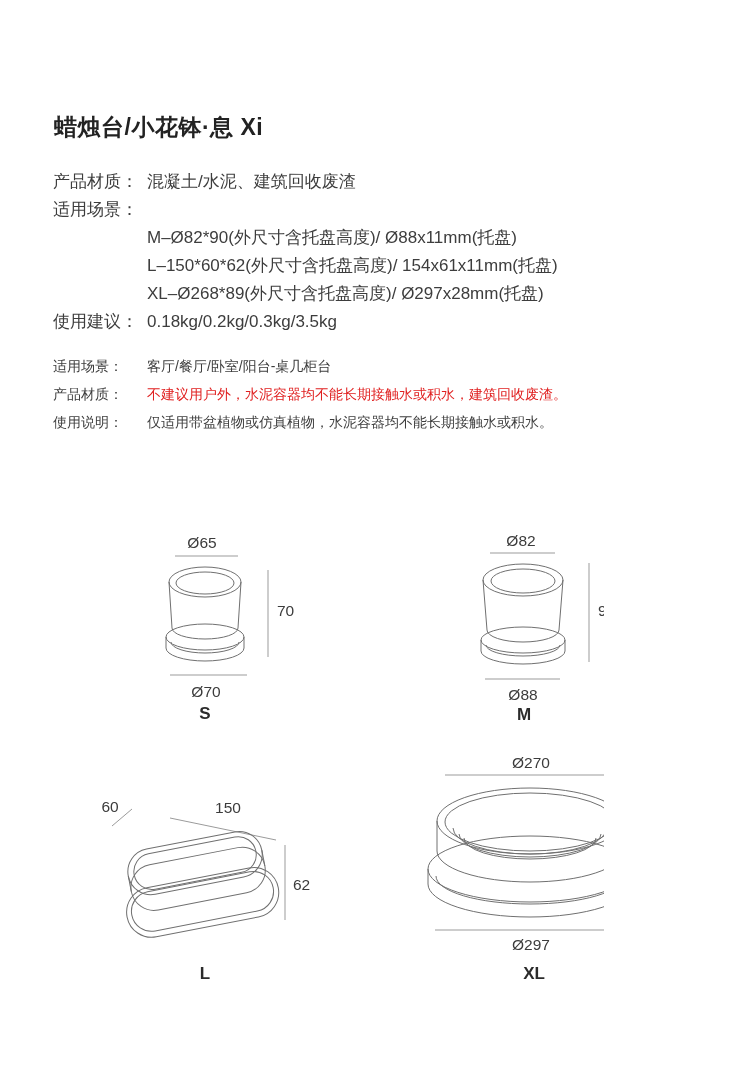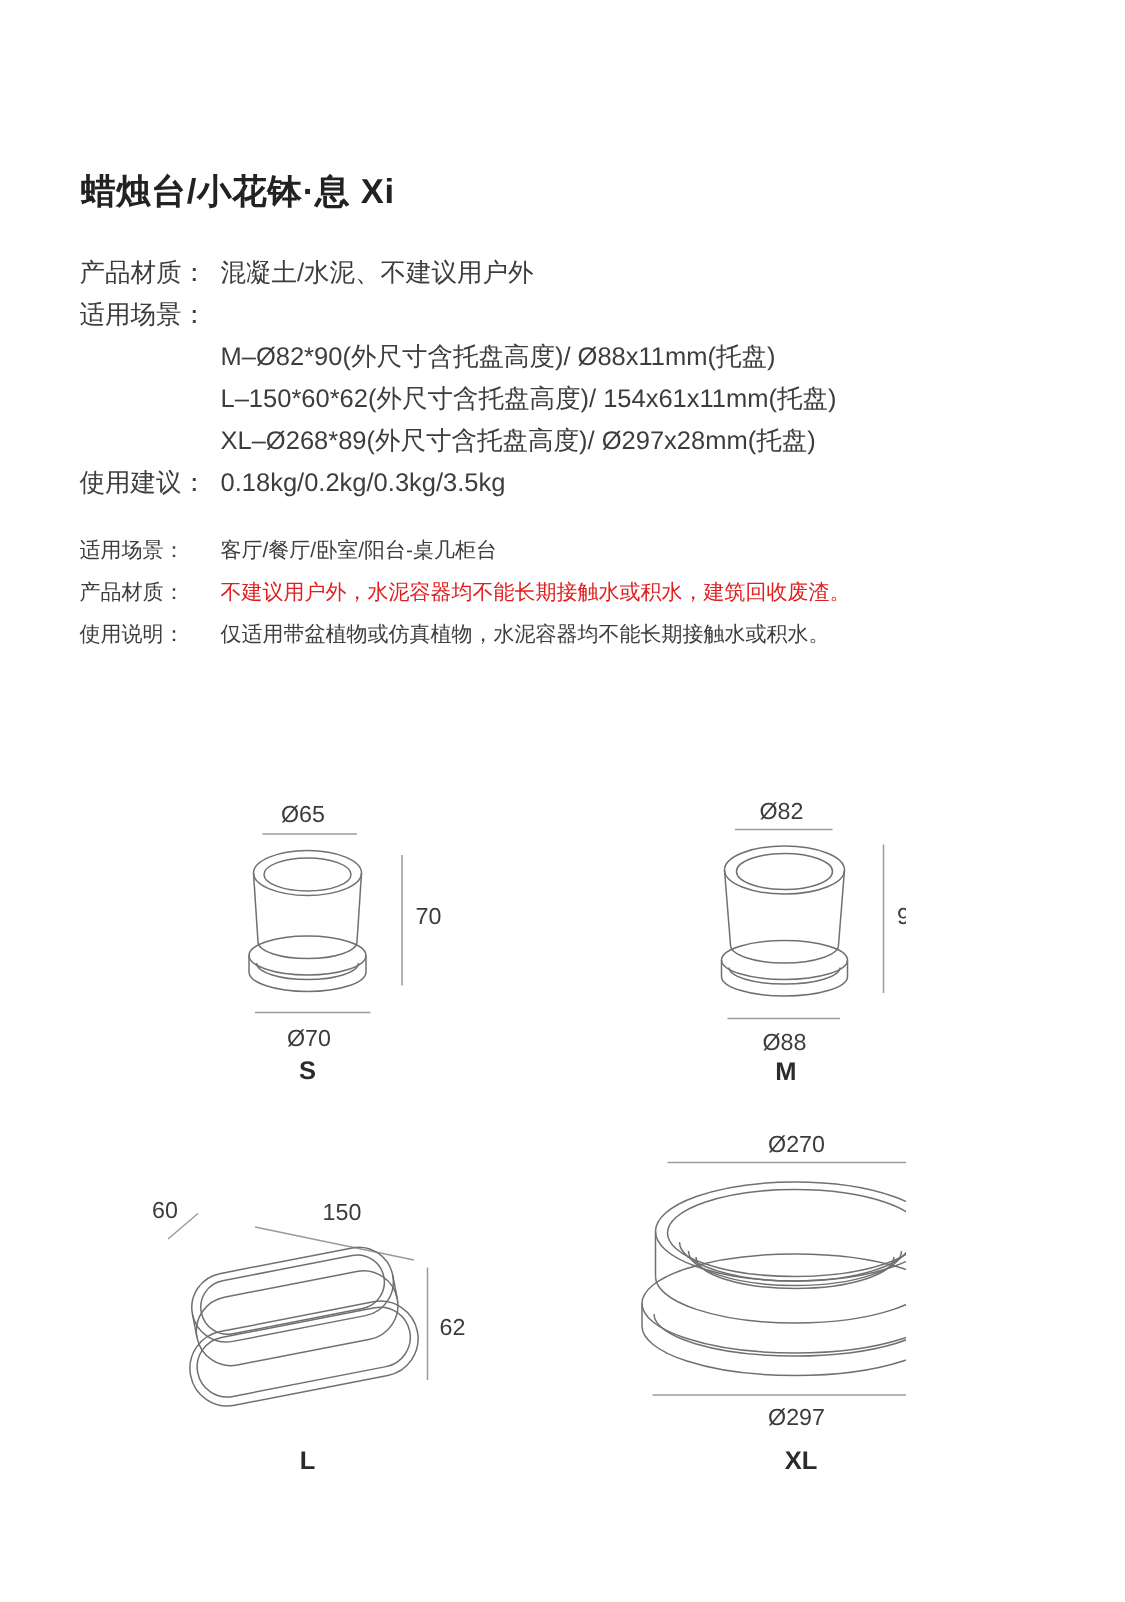--- a/index.html
+++ b/index.html
@@ -26,21 +26,21 @@
 </head>
 <body>
 
 <div class="page">
 
   <div class="title">蜡烛台/小花钵·息 Xi</div>
 
   <div class="spec-block">
     <div class="row">
       <span class="lbl">产品材质：</span>
-      <span class="val">混凝土/水泥、不建议用户外</span>
+      <span class="val">混凝土/水泥、建筑回收废渣</span>
     </div>
     <div class="row">
       <span class="lbl">适用场景：</span>
     </div>
     <div class="row">
       <span class="lbl"></span>
       <span class="val">M–Ø82*90(外尺寸含托盘高度)/ Ø88x11mm(托盘)</span>
     </div>
     <div class="row">
       <span class="lbl"></span>

